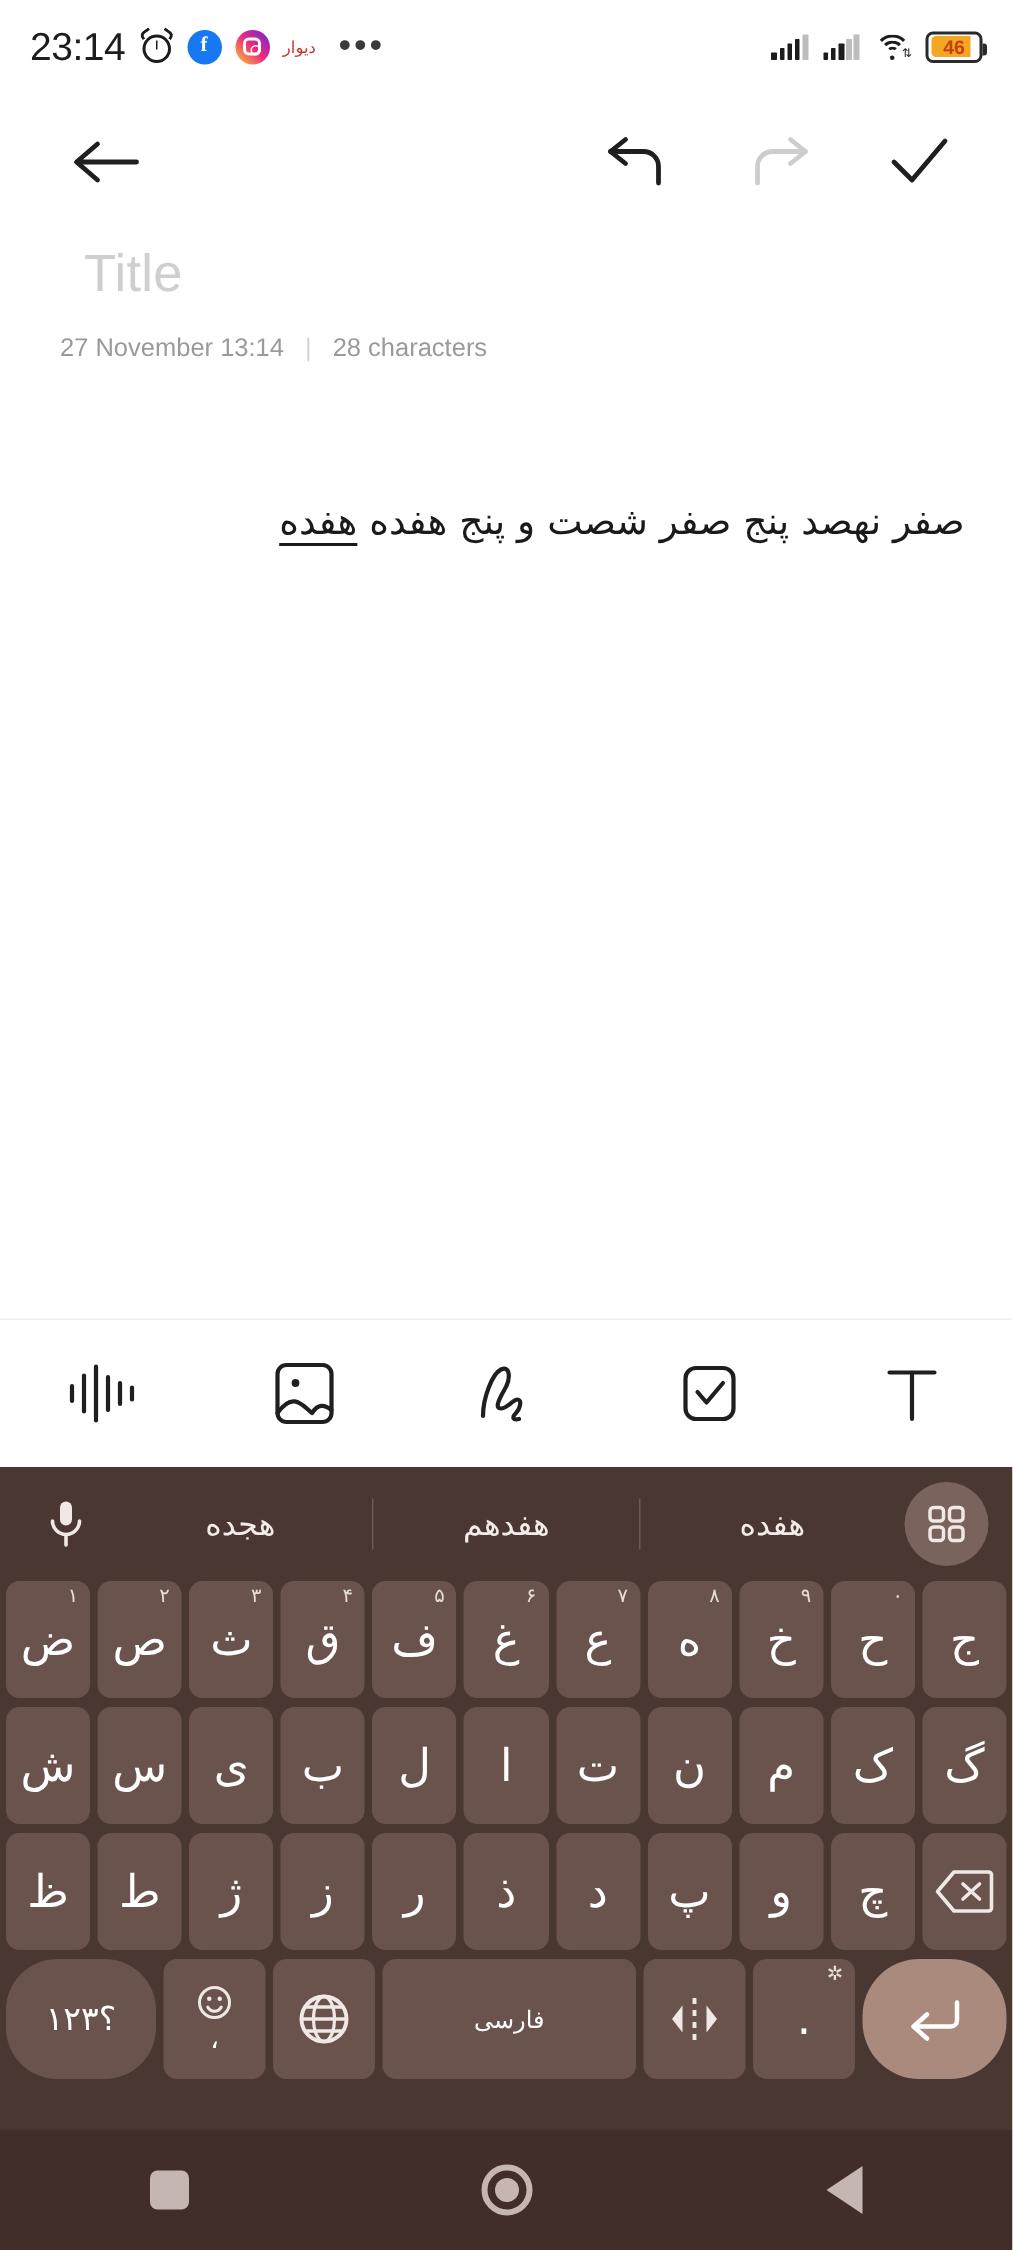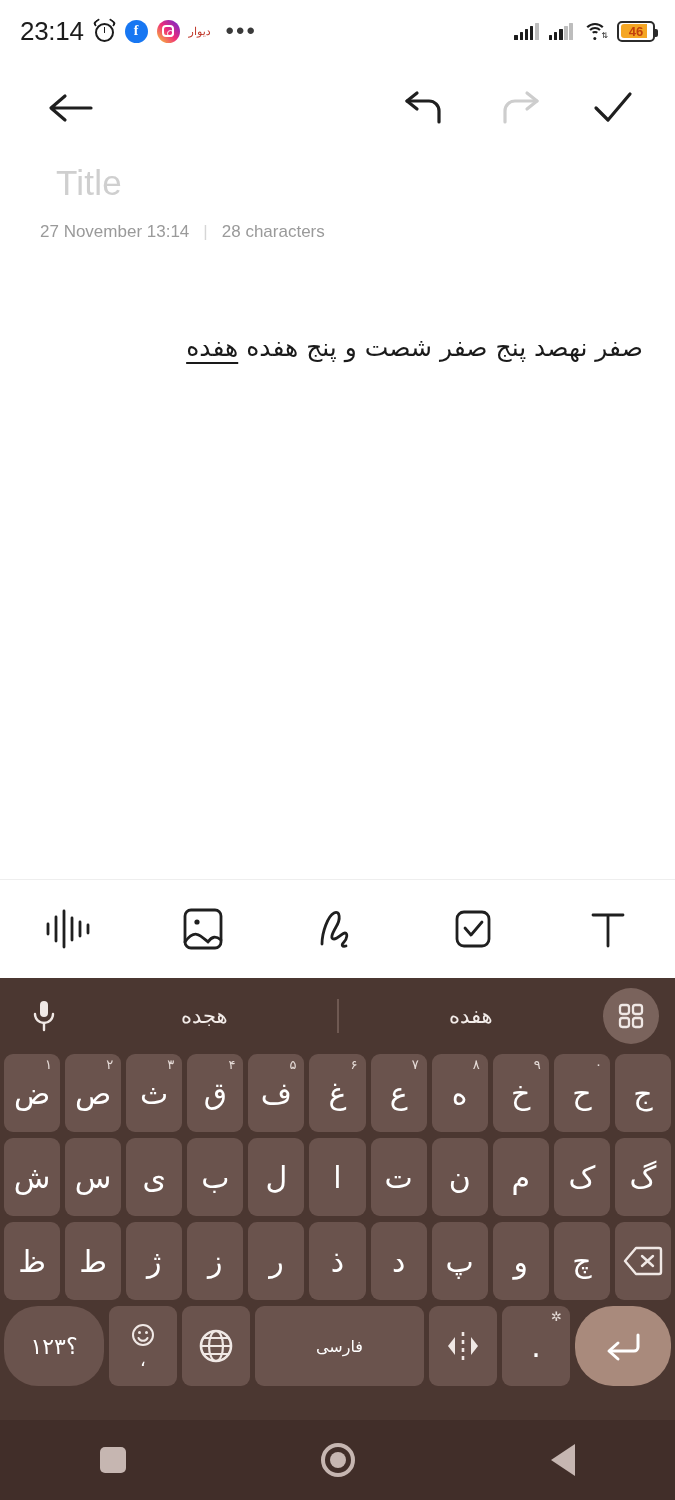--- a/index.html
+++ b/index.html
@@ -245,20 +245,21 @@
       <div class="sg-mic">
         <svg width="26" height="34" viewBox="0 0 26 34">
           <rect x="9" y="2" width="8" height="16" rx="4" fill="#f0e8e5"></rect>
           <path d="M4 15 a9 9 0 0 0 18 0" fill="none" stroke="#f0e8e5" stroke-width="2.4" stroke-linecap="round"></path>
           <path d="M13 24 V31" stroke="#f0e8e5" stroke-width="2.4" stroke-linecap="round"></path>
         </svg>
       </div>
       <div class="sg-words">
         <div class="sg-word">هفده</div>
         <div class="sg-div"></div>
+        <div class="sg-word">هفدهم</div>
         <div class="sg-div"></div>
         <div class="sg-word">هجده</div>
       </div>
       <div class="sg-grid">
         <svg width="26" height="26" viewBox="0 0 26 26">
           <g fill="none" stroke="#f0e8e5" stroke-width="2.3">
             <rect x="2" y="2" width="9" height="9" rx="2.4"></rect>
               <rect x="15" y="2" width="9" height="9" rx="2.4"></rect>
             <rect x="2" y="15" width="9" height="9" rx="2.4"></rect>
               <rect x="15" y="15" width="9" height="9" rx="2.4"></rect>

